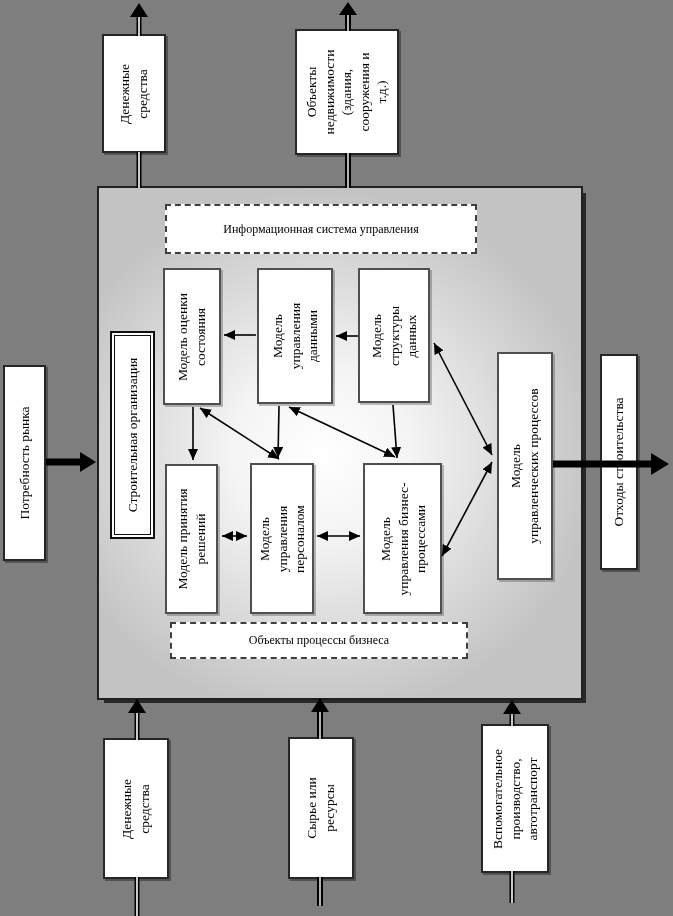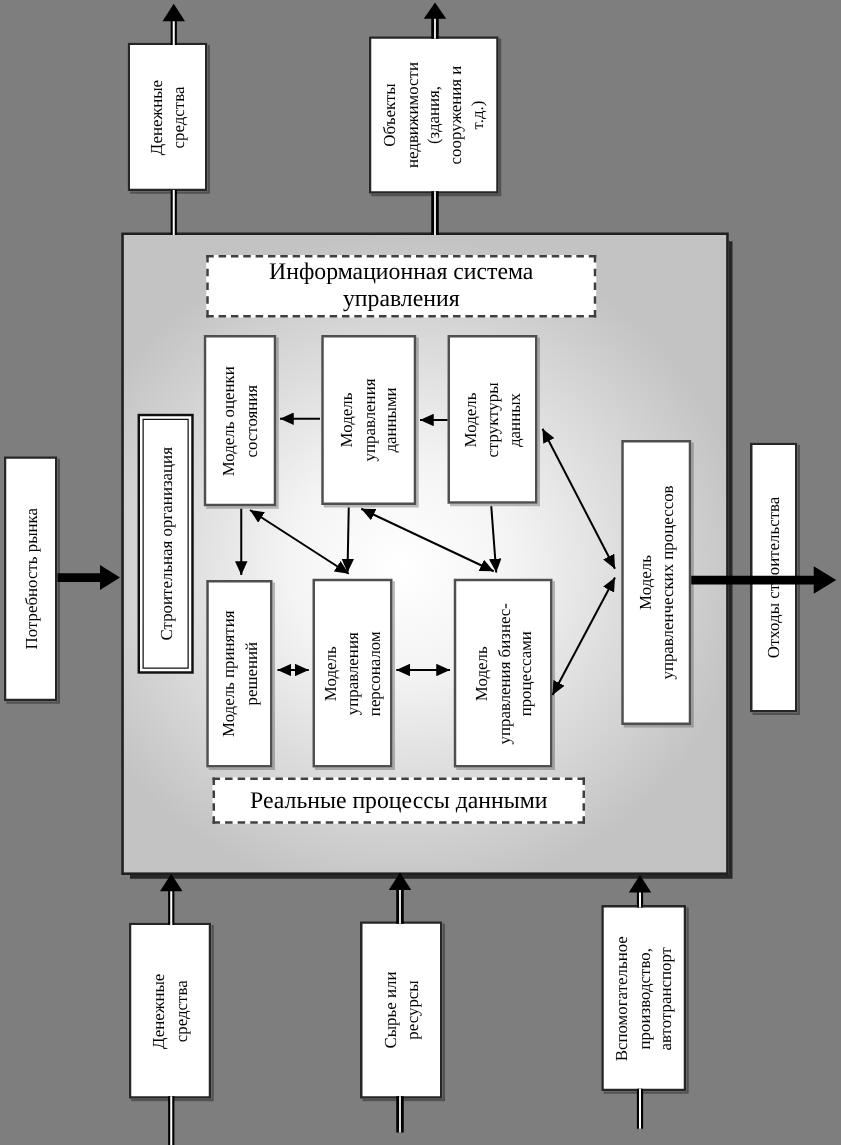--- a/index.html
+++ b/index.html
@@ -48,21 +48,21 @@
     position:absolute;left:50%;top:50%;
     transform:translate(-50%,-50%) rotate(-90deg);
     text-align:center;
     white-space:pre-line;
     font-size:13.5px;line-height:1.3;color:#000;
   }
   .htext{
     width:100%;height:100%;
     display:flex;align-items:center;justify-content:center;
     text-align:center;white-space:pre-line;
-    font-size:19px;color:#000;
+    font-size:12px;color:#000;
   }
   #arrows{position:absolute;left:0;top:0;z-index:10;pointer-events:none;}
 </style>
 </head>
 <body>
 
 <div id="canvas">
 
   <div id="container" class="abs" style="left:97px;top:186px;width:486px;height:514px;"></div>
 
@@ -105,21 +105,21 @@
 управления бизнес-
 процессами</div>
   </div>
 
   <div class="abs wbox" style="left:497px;top:352px;width:56px;height:228px;">
     <div class="vtext" style="width:218px;">Модель
 управленческих процессов</div>
   </div>
 
   <div class="abs dashbox" style="left:170px;top:622px;width:298px;height:37px;">
-    <div class="htext">Реальные процессы данными</div>
+    <div class="htext">Объекты процессы бизнеса</div>
   </div>
 
   <div class="abs outbox" style="left:102px;top:34px;width:64px;height:119px;">
     <div class="vtext" style="width:109px;">Денежные
 средства</div>
   </div>
   <div class="abs outbox" style="left:295px;top:29px;width:104px;height:126px;overflow:hidden;">
     <div class="vtext" style="width:118px;">Объекты
 недвижимости
 (здания,

